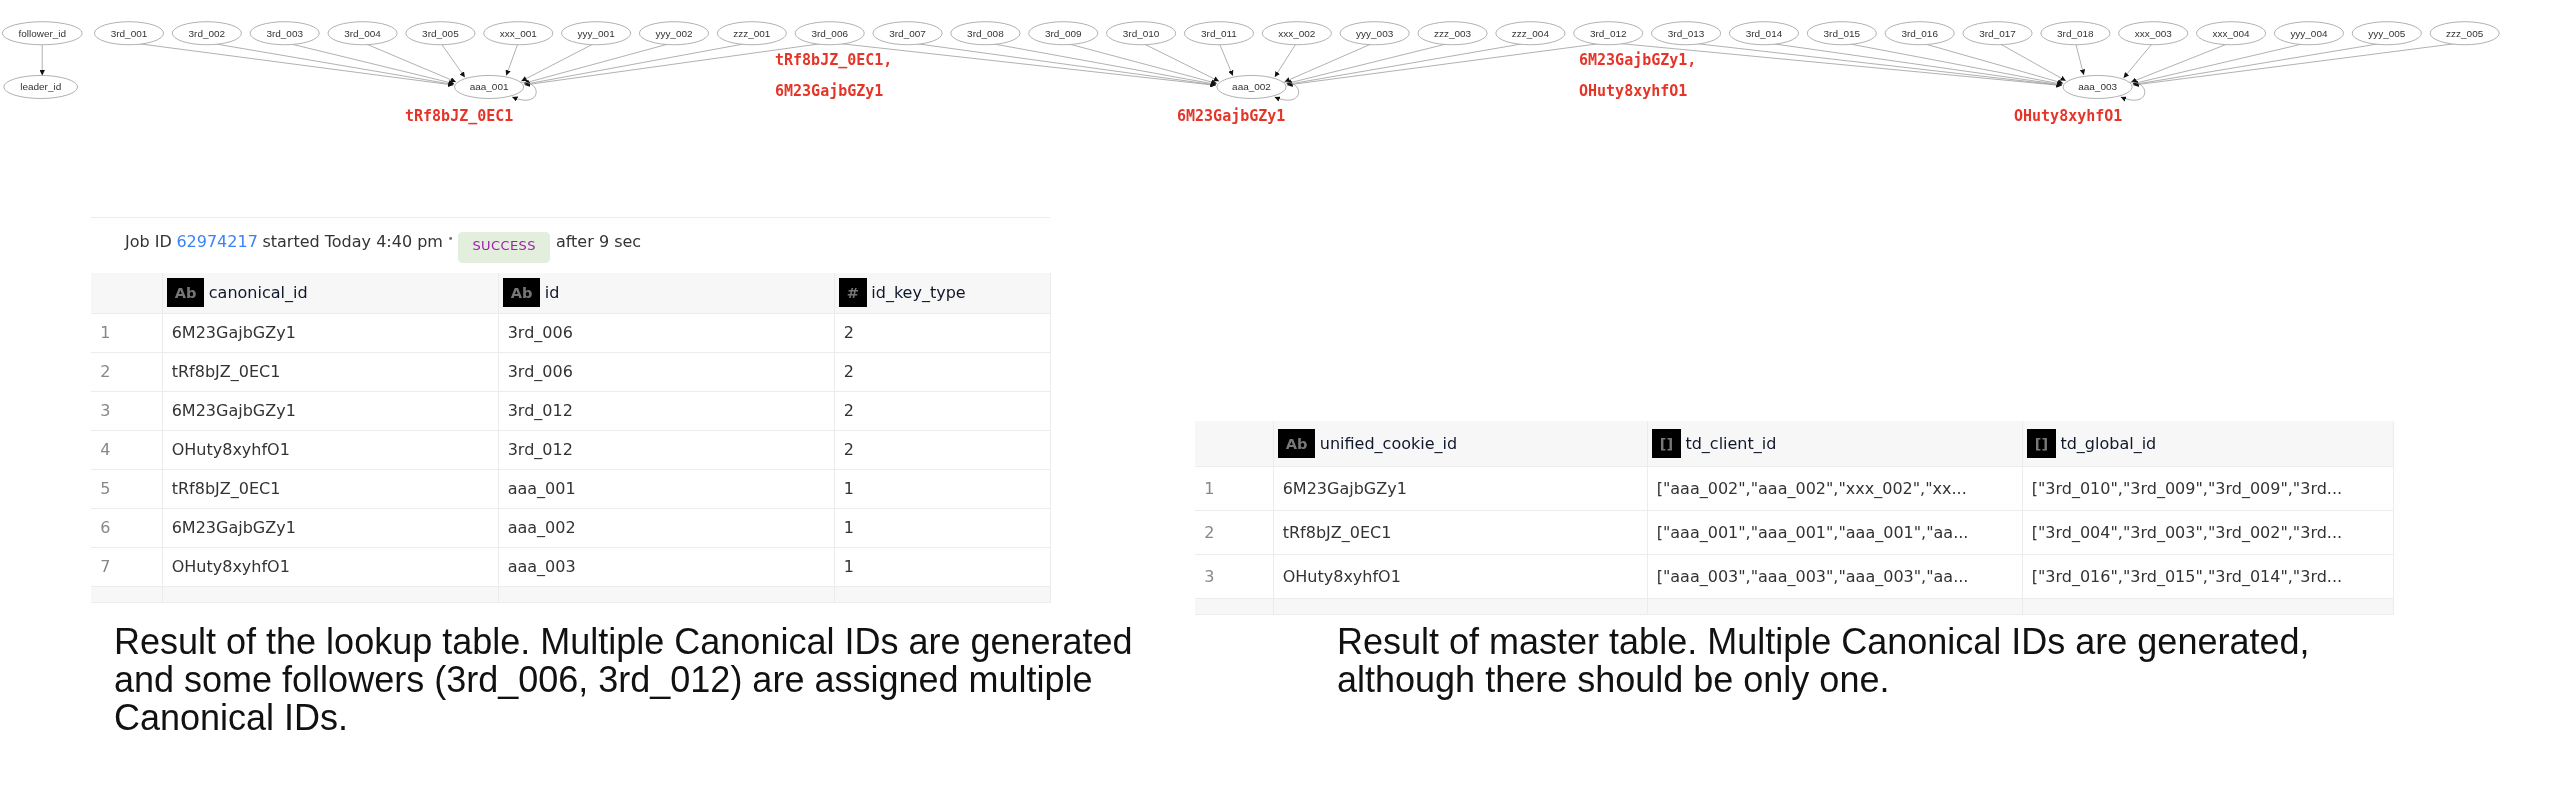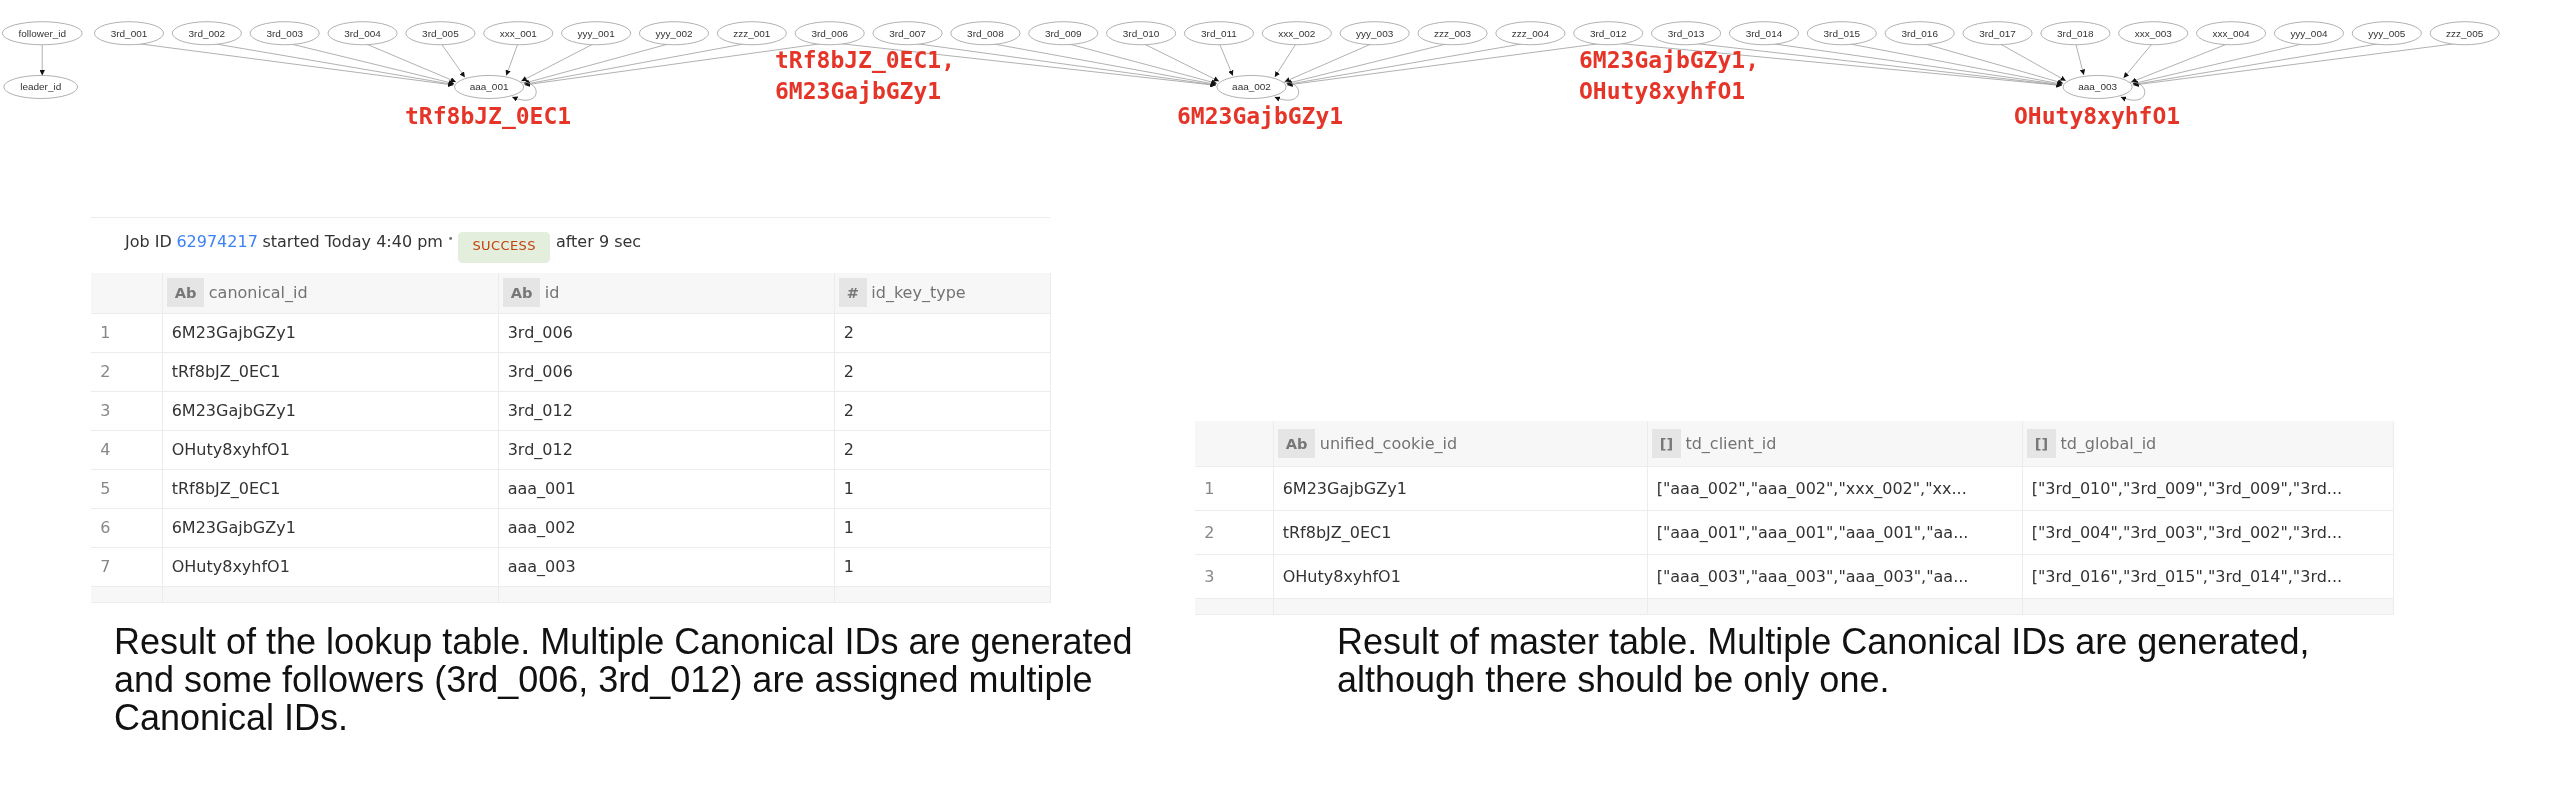--- a/index.html
+++ b/index.html
@@ -1,34 +1,34 @@
 <!DOCTYPE html>
 <html style="font-size:12.3px"><head>
 <meta charset="utf-8">
 <style>
   html, body { margin:0; padding:0; background:#ffffff; }
   body { width:2576px; height:785px; position:relative; overflow:hidden; font-family:"Liberation Sans", sans-serif; }
   #graph { position:absolute; left:0; top:0; width:2576px; height:154px; }
   #graph text.node-label { font-family:"Liberation Sans", sans-serif; font-size:13px; fill:#333; }
-  .red-label { position:absolute; color:#e53528; font-family:"DejaVu Sans Mono", monospace; font-weight:bold; font-size:23px; line-height:31px; white-space:pre; }
+  .red-label { position:absolute; color:#e53528; font-family:"DejaVu Sans Mono", monospace; font-weight:bold; font-size:15px; line-height:31px; white-space:pre; }
 
   .panel { position:absolute; background:#fff; font-family:"DejaVu Sans", sans-serif; }
   .lookup { left:91px; top:217px; width:959px; height:387px; border-top:1.5px solid #ececec; }
   .job-line { position:absolute; left:34px; top:14px; height:31px; display:flex; font-size:16px; color:#333; white-space:nowrap; }
   .job-line .link { color:#3b82f6; margin:0 4.6px; }
   .job-line .dot { color:#777; margin:0 4.6px; font-size:10.7px; }
-  .badge { background:#e4eedd; color:#c2410c; border-radius:4.6px; padding:6.1px 14px; font-size:13px; letter-spacing:0.4px; margin-right:6.1px; }
+  .badge { background:#e4eedd; color:#a21caf; border-radius:4.6px; padding:6.1px 14px; font-size:13px; letter-spacing:0.4px; margin-right:6.1px; }
 
   table.grid { position:absolute; border-collapse:collapse; table-layout:fixed; font-size:16px; color:#333; }
   table.grid th { background:#f7f7f7; font-weight:normal; color:#888; text-align:left; border-right:1.5px solid #ececec; border-bottom:1.5px solid #ececec; padding:0; }
   table.grid td { border-right:1.5px solid #ececec; border-bottom:1.5px solid #ececec; padding:0 9.2px; white-space:nowrap; overflow:hidden; text-overflow:ellipsis; }
   table.grid td.idx { color:#888; background:#fff; }
   .hdr { display:flex; align-items:center; height:100%; }
-  .type-icon { display:inline-block; background:#e5e5e5; color:#777; font-weight:bold; font-size:14.6px; padding:6.1px 7.7px; margin:0 4.6px 0 4.6px; }
-  .hdr-label { color:#737373; }
+  .type-icon { display:inline-block; background:#000000; color:#777; font-weight:bold; font-size:14.6px; padding:6.1px 7.7px; margin:0 4.6px 0 4.6px; }
+  .hdr-label { color:#0f172a; }
   table.lookup-table { left:0; top:55px; width:959px; }
   table.lookup-table tr.h { height:40px; }
   table.lookup-table tr.r { height:39px; }
   .footer-row td { background:#f7f7f7; height:15.4px; border-bottom:none; }
 
   .master { left:1195px; top:421px; width:1197px; height:183px; }
   table.master-table { left:0; top:0; width:1197px; }
   table.master-table tr.h { height:45px; }
   table.master-table tr.r { height:44px; }
 

